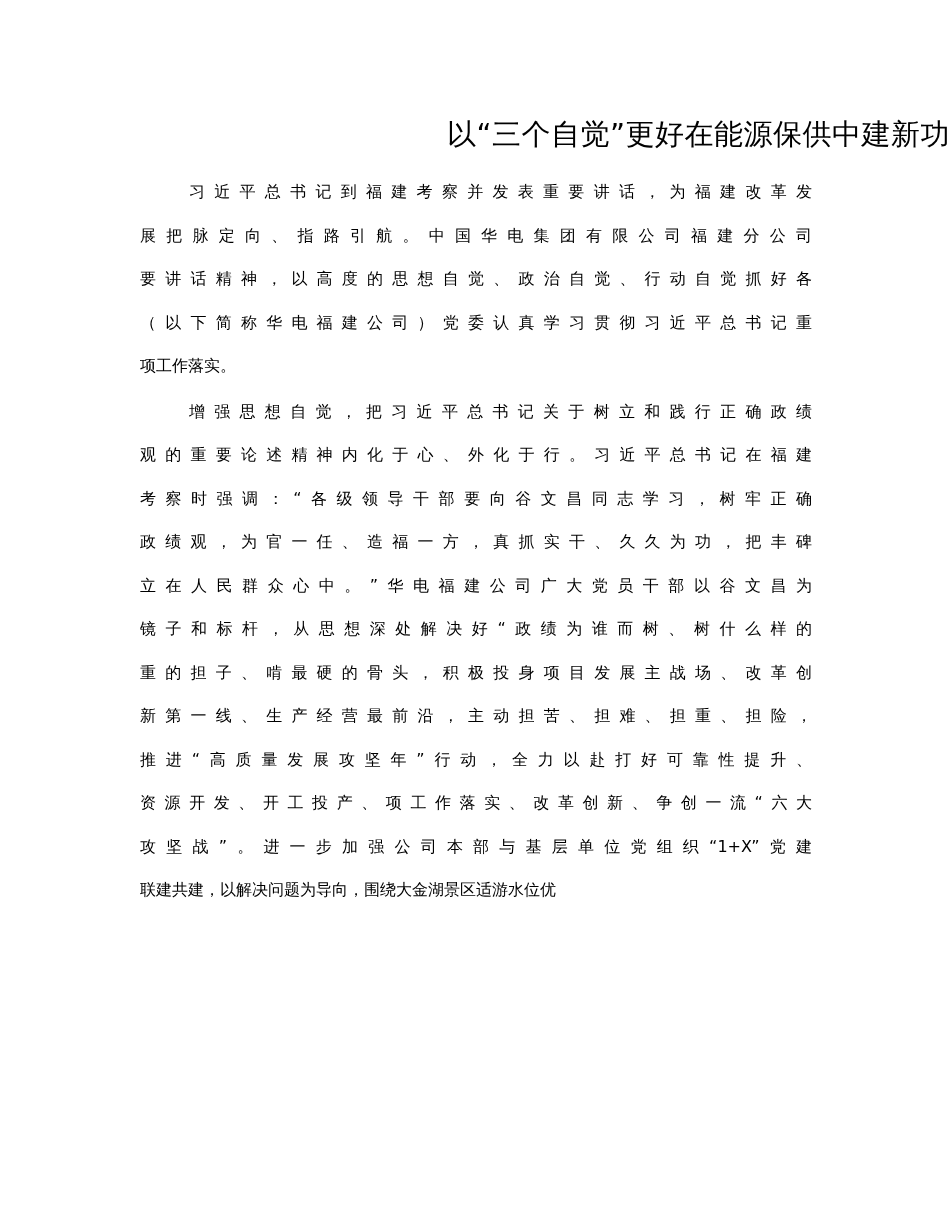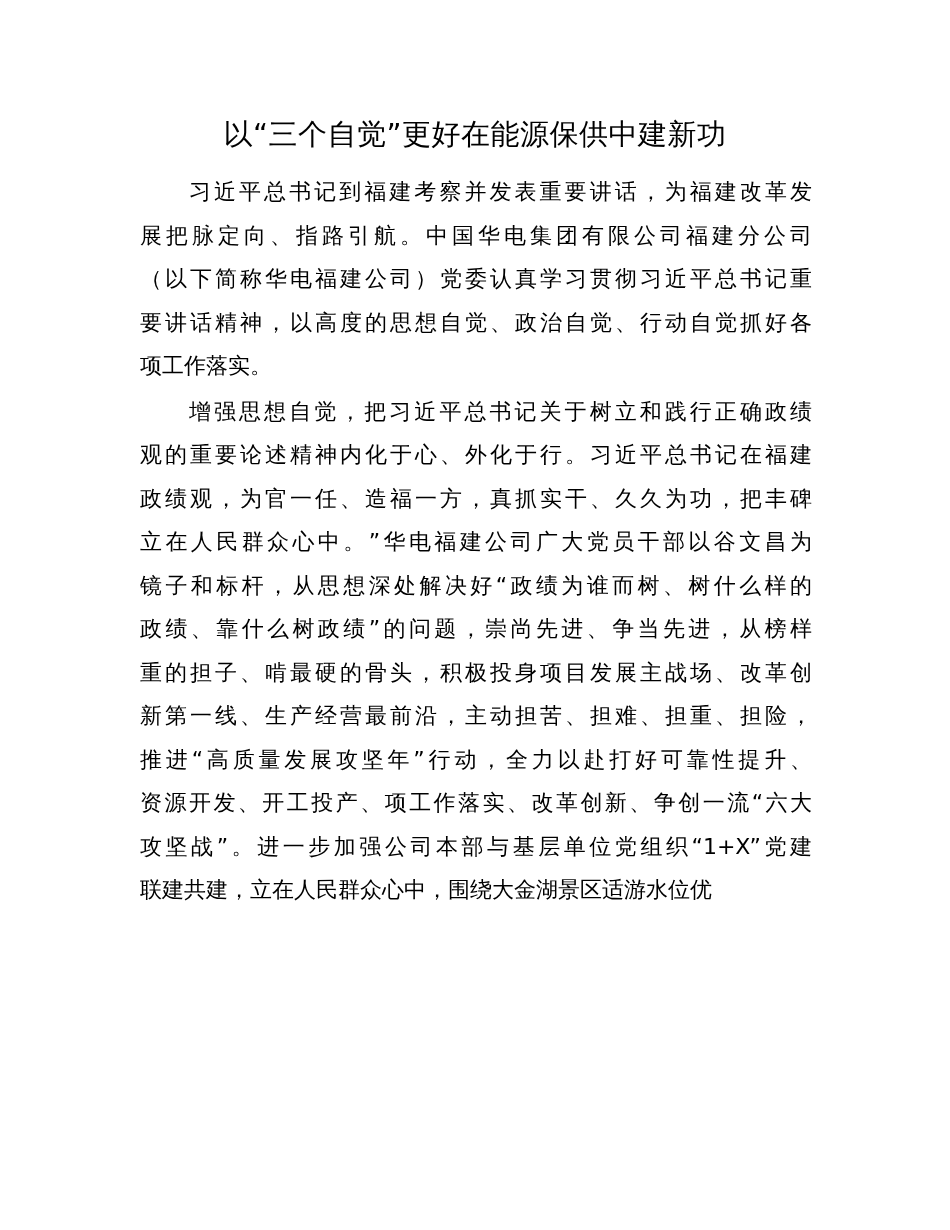--- a/index.html
+++ b/index.html
@@ -21,21 +21,21 @@
       top: 0;
       width: 950px;
       height: 1230px;
       background: #ffffff;
     }
     .title {
       position: absolute;
       left: 0;
       top: 112px;
       width: 950px;
-      text-align: center;
+      text-align: right;
       font-size: 29px;
       line-height: 44px;
       letter-spacing: 0.5px;
       white-space: nowrap;
     }
     .body {
       position: absolute;
       left: 140px;
       top: 170px;
       width: 672px;
@@ -43,21 +43,21 @@
     .para {
       margin: 0;
     }
     .para + .para {
       margin-top: 2px;
     }
     .line {
       display: block;
       height: 43.5px;
       line-height: 43.5px;
-      font-size: 22px;
+      font-size: 16px;
       white-space: nowrap;
       text-align: justify;
       text-align-last: justify;
       overflow: visible;
     }
     .line.indent {
       padding-left: 49px;
     }
     .line.last {
       text-align-last: left;
@@ -66,33 +66,33 @@
 </head>
 <body>
 
 <div class="page">
   <h1 class="title" style="margin:0;font-weight:normal;">以“三个自觉”更好在能源保供中建新功</h1>
 
   <div class="body">
     <p class="para">
       <span class="line indent">习近平总书记到福建考察并发表重要讲话，为福建改革发</span>
       <span class="line">展把脉定向、指路引航。中国华电集团有限公司福建分公司</span>
+      <span class="line">要讲话精神，以高度的思想自觉、政治自觉、行动自觉抓好各</span>
       <span class="line">（以下简称华电福建公司）党委认真学习贯彻习近平总书记重</span>
-      <span class="line">要讲话精神，以高度的思想自觉、政治自觉、行动自觉抓好各</span>
       <span class="line last">项工作落实。</span>
     </p>
 
     <p class="para">
       <span class="line indent">增强思想自觉，把习近平总书记关于树立和践行正确政绩</span>
       <span class="line">观的重要论述精神内化于心、外化于行。习近平总书记在福建</span>
+      <span class="line">考察时强调：“各级领导干部要向谷文昌同志学习，树牢正确</span>
       <span class="line">政绩观，为官一任、造福一方，真抓实干、久久为功，把丰碑</span>
       <span class="line">立在人民群众心中。”华电福建公司广大党员干部以谷文昌为</span>
       <span class="line">镜子和标杆，从思想深处解决好“政绩为谁而树、树什么样的</span>
-      <span class="line">政绩、靠什么树政绩”的问题，崇尚先进、争当先进，从榜样</span>
       <span class="line">重的担子、啃最硬的骨头，积极投身项目发展主战场、改革创</span>
       <span class="line">新第一线、生产经营最前沿，主动担苦、担难、担重、担险，</span>
       <span class="line">推进“高质量发展攻坚年”行动，全力以赴打好可靠性提升、</span>
       <span class="line">资源开发、开工投产、项工作落实、改革创新、争创一流“六大</span>
       <span class="line">攻坚战”。进一步加强公司本部与基层单位党组织“1+X”党建</span>
-      <span class="line last">联建共建，立在人民群众心中，围绕大金湖景区适游水位优</span>
+      <span class="line last">联建共建，以解决问题为导向，围绕大金湖景区适游水位优</span>
     </p>
   </div>
 </div>
 
 </body></html>

